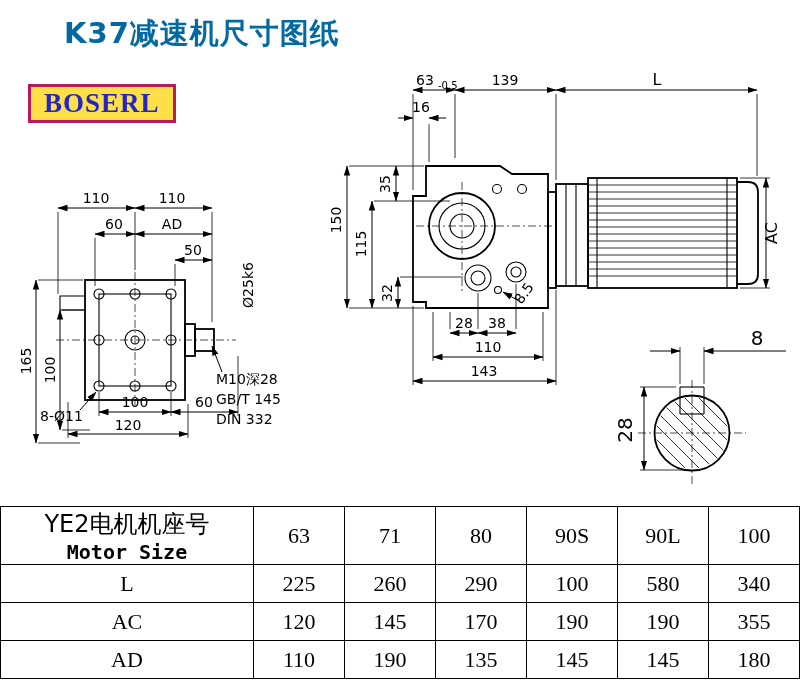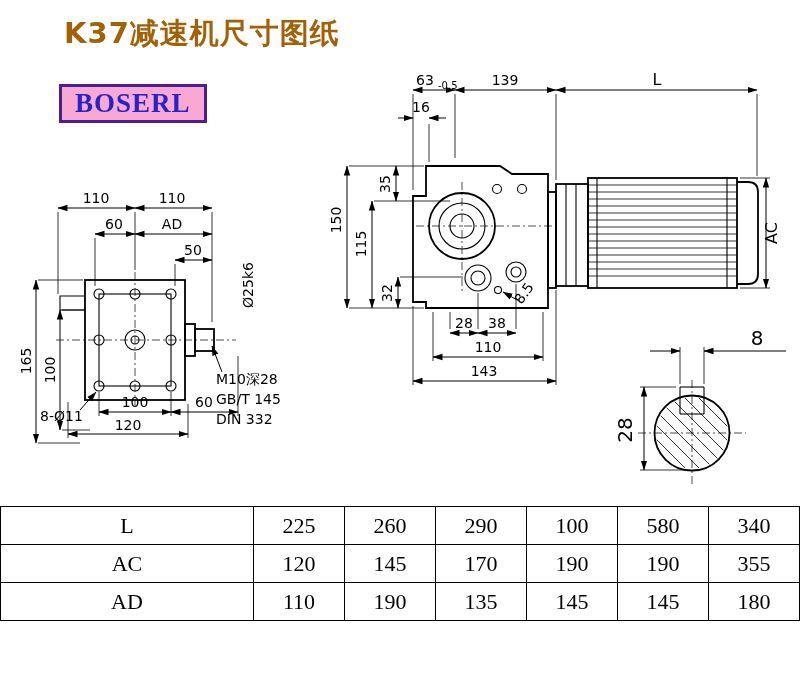--- a/index.html
+++ b/index.html
@@ -2,24 +2,24 @@
 <html><head>
 <meta charset="utf-8">
 <style>
   * { margin:0; padding:0; box-sizing:border-box; }
   html,body { background:#fff; }
   body { width:800px; height:680px; position:relative; overflow:hidden;
          font-family:"DejaVu Sans", sans-serif; }
   .page { position:relative; width:800px; height:680px; background:#fff; }
 
   .title { position:absolute; left:64px; top:14px; font-size:29px; font-weight:bold;
-           color:#a16207; letter-spacing:1px; font-family:"DejaVu Sans", sans-serif; }
-
-  .brand { position:absolute; left:28px; top:84px; border:3px solid #4c1d95;
-           background:#f9a8d4; padding:1px 13px;margin-left:31px; }
+           color:#0369a1; letter-spacing:1px; font-family:"DejaVu Sans", sans-serif; }
+
+  .brand { position:absolute; left:28px; top:84px; border:3px solid #be185d;
+           background:#fde047; padding:1px 13px; }
   .brand span { font-family:"Liberation Serif", serif; font-weight:bold; font-size:27px;
                 color:#2424c8; letter-spacing:1px; }
 
   svg.drawing { position:absolute; left:0; top:0; }
 
   
   .ol   { fill:none; stroke:#000; stroke-width:1.8; }
   .ol2  { fill:none; stroke:#000; stroke-width:1.1; }
   .thin { fill:none; stroke:#000; stroke-width:0.8; }
   .dim  { stroke:#000; stroke-width:1; fill:none; }
@@ -255,20 +255,32 @@
     <colgroup>
       <col style="width:253px">
       <col>
         <col>
         <col>
         <col>
         <col>
         <col>
     </colgroup>
     <tbody>
+      <tr class="hdr">
+        <th>
+          <div class="cn-label">YE2电机机座号</div>
+          <div class="en-label">Motor Size</div>
+        </th>
+        <th class="num">63</th>
+        <th class="num">71</th>
+        <th class="num">80</th>
+        <th class="num">90S</th>
+        <th class="num">90L</th>
+        <th class="num">100</th>
+      </tr>
       <tr class="row">
         <th class="num">L</th>
         <td class="num">225</td>
         <td class="num">260</td>
         <td class="num">290</td>
         <td class="num">100</td>
         <td class="num">580</td>
         <td class="num">340</td>
       </tr>
       <tr class="row">

